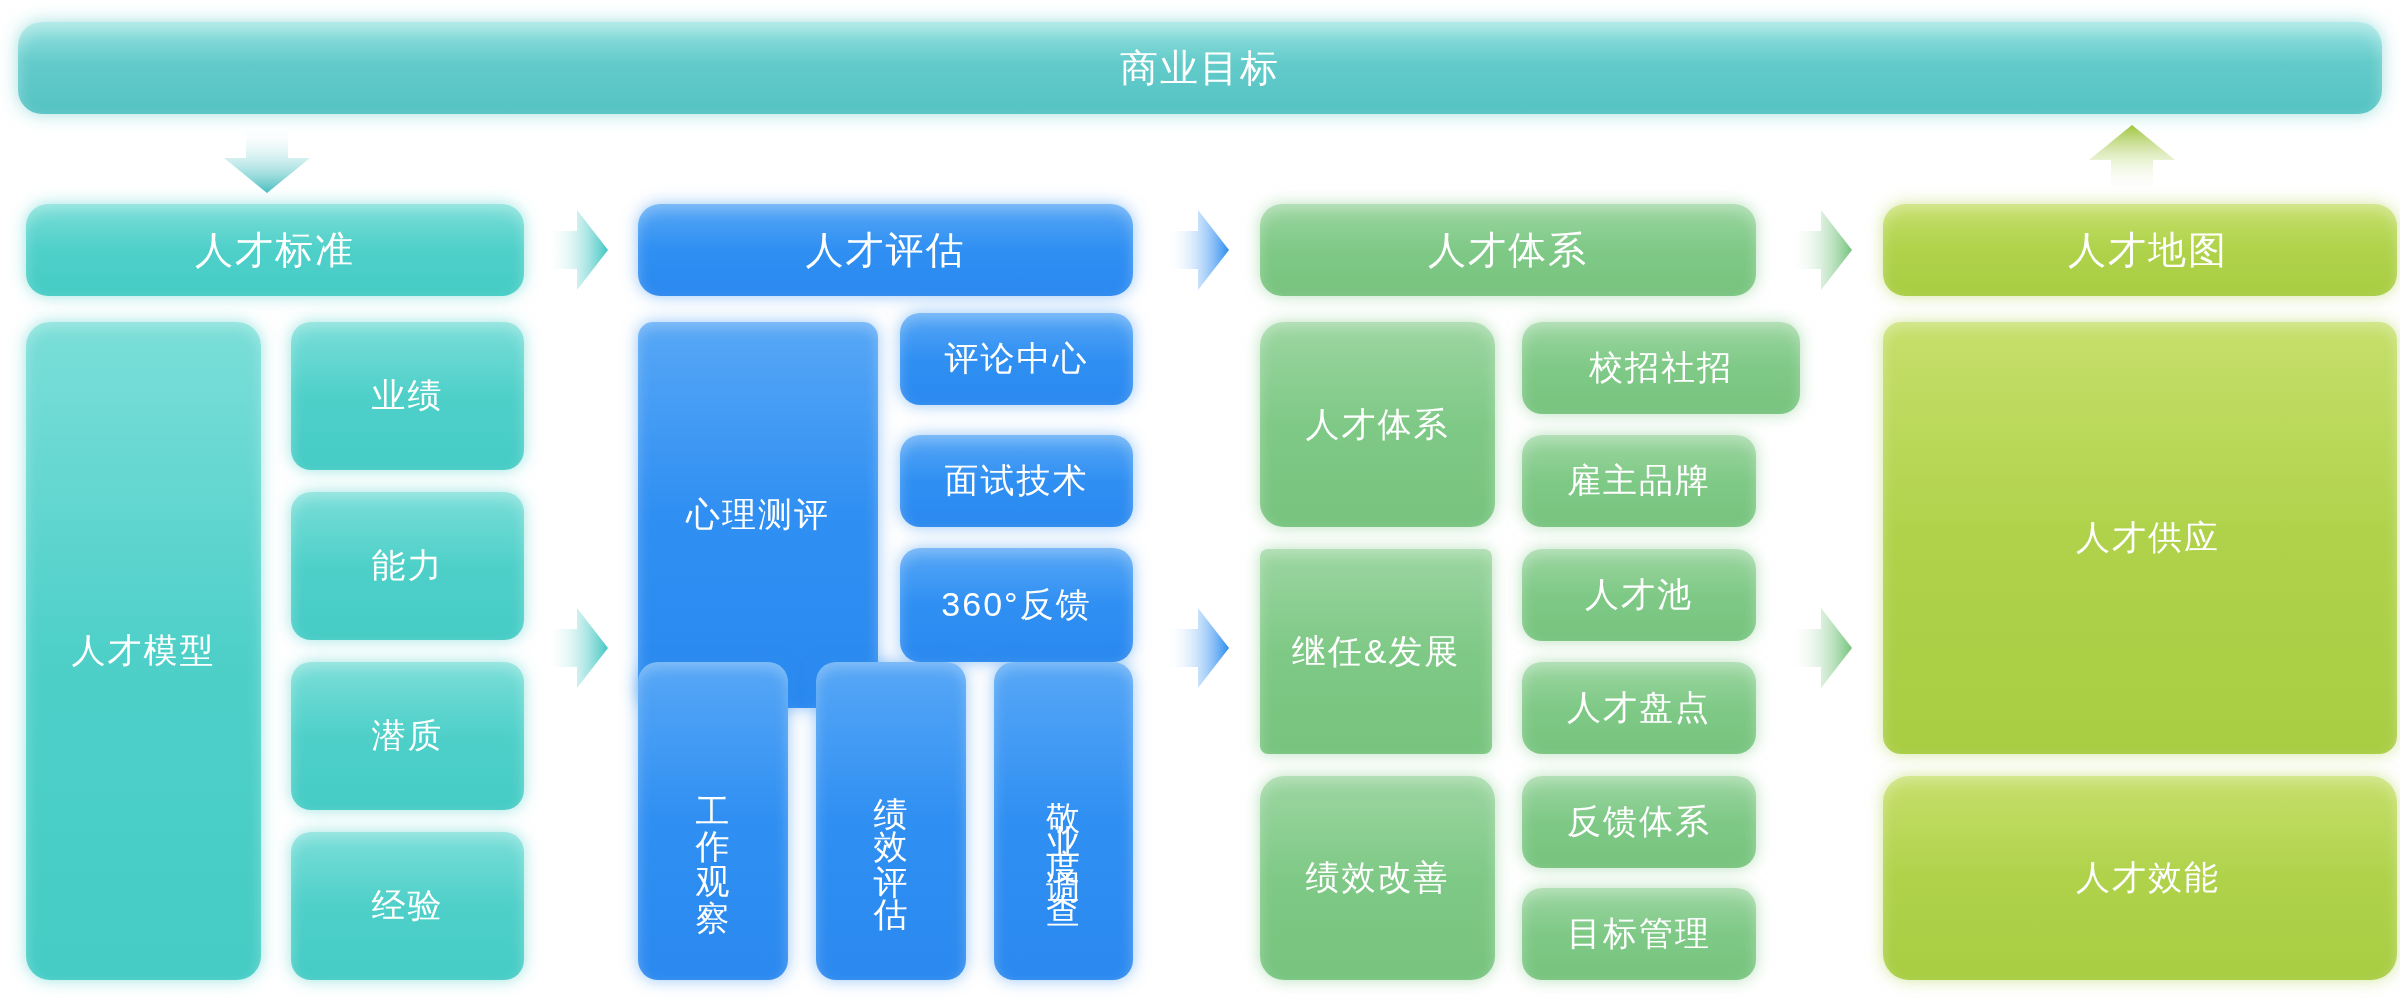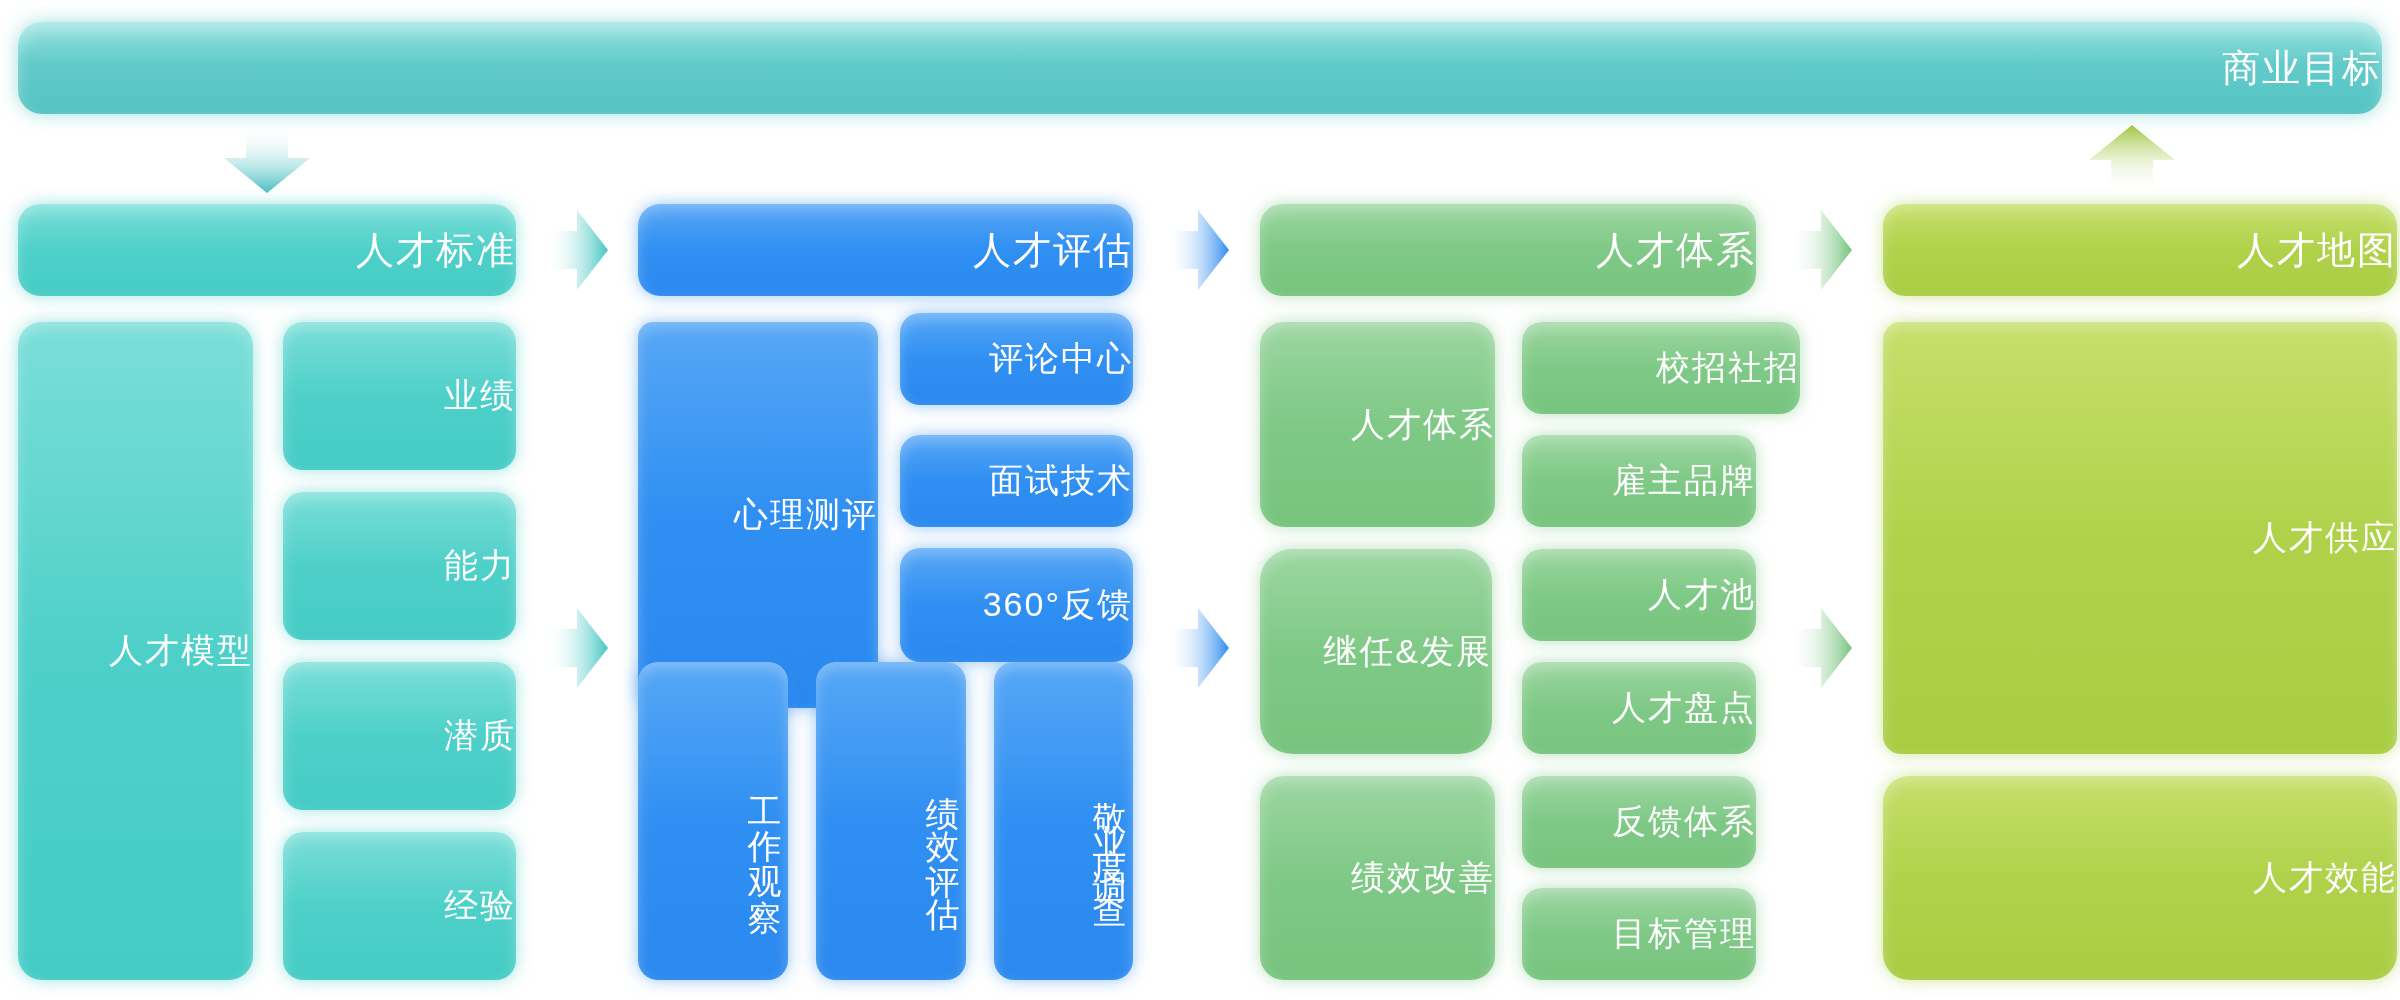--- a/index.html
+++ b/index.html
@@ -1,26 +1,26 @@
 <!DOCTYPE html>
 <html><head>
 <meta charset="utf-8">
 <style>
   html,body{margin:0;padding:0;background:#ffffff;}
   body{font-family:"Liberation Sans","DejaVu Sans",sans-serif;}
   .canvas{position:relative;width:2400px;height:1000px;background:#ffffff;overflow:hidden;}
-  .box{position:absolute;display:flex;align-items:center;justify-content:flex-end;
+  .box{position:absolute;display:flex;align-items:center;justify-content:center;
        color:#ffffff;border-radius:20px;font-size:34px;font-weight:500;
        letter-spacing:2px;text-align:center;}
   .hdr{border-radius:22px;font-size:38px;}
   .banner{border-radius:24px;font-size:38px;
        background:linear-gradient(180deg,#96e2e0 0%,#62cbca 45%,#55c3c3 100%);
        box-shadow:0 0 18px rgba(90,198,198,.55), inset 0 8px 16px rgba(255,255,255,.35);}
   .teal{background:linear-gradient(180deg,#7bded8 0%,#4ed0c9 50%,#45ccc5 100%);
-       box-shadow:0 0 16px rgba(73,207,200,.55), inset 0 6px 14px rgba(255,255,255,.30);}
+       box-shadow:0 0 16px rgba(73,207,200,.55), inset 0 6px 14px rgba(255,255,255,.30);margin-left:8px;}
   .blue{background:linear-gradient(180deg,#57a7f6 0%,#2f8ff2 50%,#2b89ef 100%);
        box-shadow:0 0 16px rgba(47,143,242,.50), inset 0 6px 14px rgba(255,255,255,.28);}
   .green{background:linear-gradient(180deg,#9cd6a1 0%,#7fc986 50%,#77c47e 100%);
        box-shadow:0 0 16px rgba(127,201,134,.55), inset 0 6px 14px rgba(255,255,255,.30);}
   .lime{background:linear-gradient(180deg,#c6df6b 0%,#afd24a 50%,#a8cd42 100%);
        box-shadow:0 0 16px rgba(175,210,74,.55), inset 0 6px 14px rgba(255,255,255,.30);padding-left:16px;}
   .vbox span{writing-mode:vertical-rl;text-orientation:upright;
        letter-spacing:1em;transform:translateY(0.5em);}
   .vbox.tight span{letter-spacing:0.68em;transform:translateY(0.34em);}
   .arrow{position:absolute;}
@@ -157,21 +157,21 @@
   <div class="box blue vbox tight" style="left:994px;top:662px;width:139px;height:318px">
     <span>敬业度调查</span>
   </div>
 
   <div class="box green hdr" style="left:1260px;top:204px;width:496px;height:92px">
     <span>人才体系</span>
   </div>
   <div class="box green" style="left:1260px;top:322px;width:235px;height:205px;border-radius:24px">
     <span>人才体系</span>
   </div>
-  <div class="box green" style="left:1260px;top:549px;width:232px;height:205px;border-radius:32px">
+  <div class="box green" style="left:1260px;top:549px;width:232px;height:205px;border-radius:8px">
     <span>继任&amp;发展</span>
   </div>
   <div class="box green" style="left:1260px;top:776px;width:235px;height:204px;border-radius:24px">
     <span>绩效改善</span>
   </div>
   <div class="box green" style="left:1522px;top:322px;width:278px;height:92px">
     <span>校招社招</span>
   </div>
   <div class="box green" style="left:1522px;top:435px;width:234px;height:92px">
     <span>雇主品牌</span>

